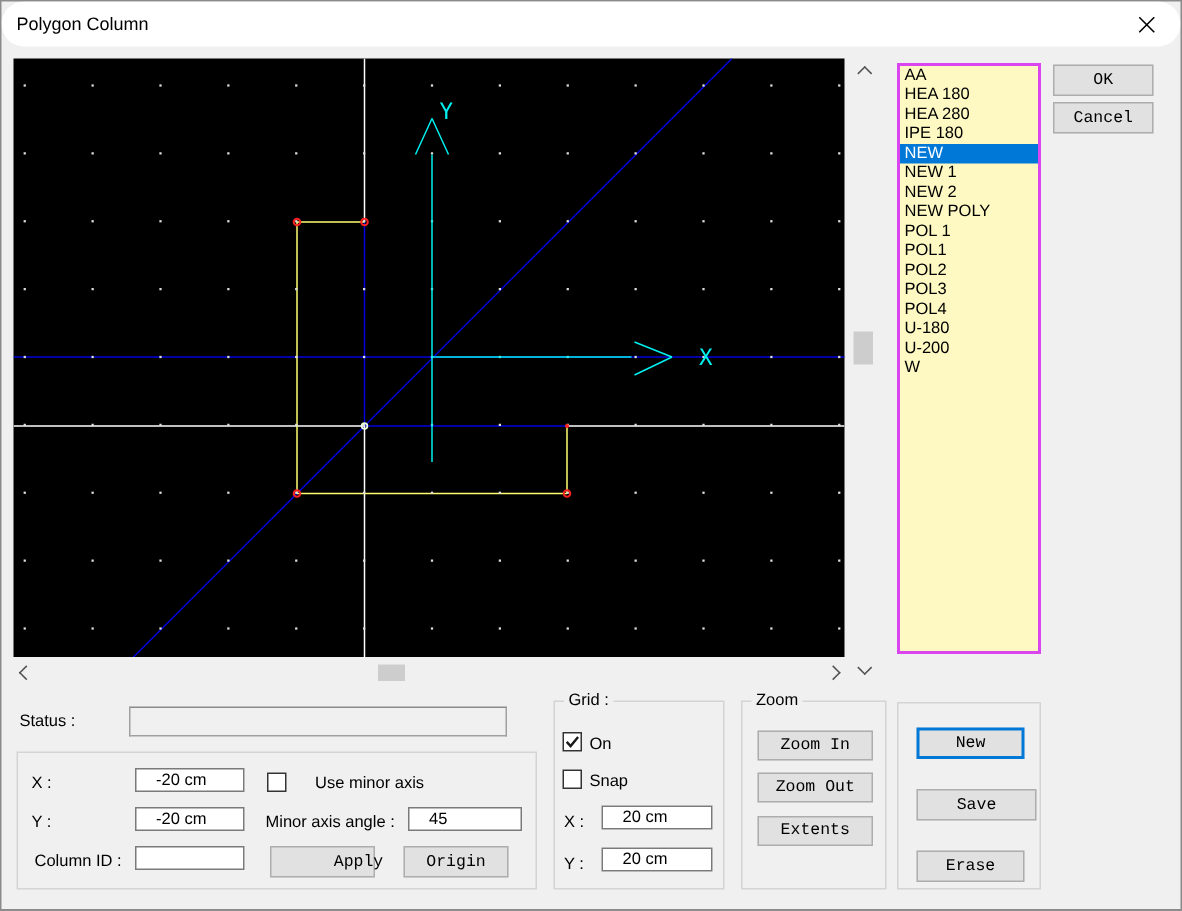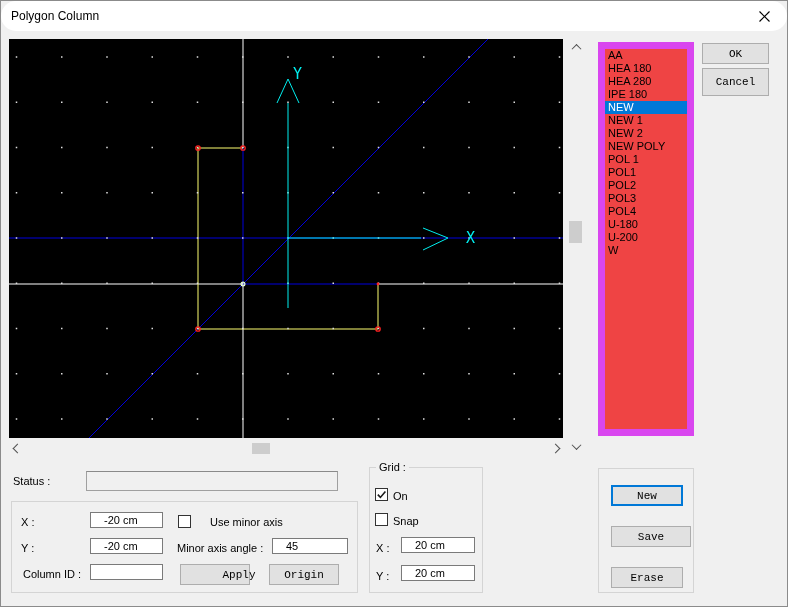--- a/index.html
+++ b/index.html
@@ -20,22 +20,22 @@
   .vsb .sb-arrow{width:18px;height:16px;}
   .hsb .sb-arrow{width:16px;height:15px;}
   .vsb-thumb{position:absolute;left:2px;top:182px;width:13px;height:22px;background:#cdcdcd;}
   .hsb-thumb{position:absolute;left:243px;top:2px;width:18px;height:11px;background:#cdcdcd;}
   .chev{width:6px;height:6px;border-right:1.6px solid #515151;border-bottom:1.6px solid #515151;}
   .chev.up{transform:rotate(-135deg) translate(-1px,-1px);}
   .chev.down{transform:rotate(45deg) translate(-1px,-1px);}
   .chev.left{transform:rotate(135deg);}
   .chev.right{transform:rotate(-45deg);}
   
-  .listbox{position:absolute;left:597px;top:41px;width:96px;height:394px;background:#ef4444;
-    border:7px solid #d946ef;box-sizing:border-box;overflow:hidden;}
+  .listbox{position:absolute;left:597px;top:41px;width:96px;height:394px;background:#fef9c3;
+    border:2px solid #d946ef;box-sizing:border-box;overflow:hidden;}
   .lb-item{height:13px;line-height:13px;padding-left:3px;white-space:nowrap;}
   .lb-item.sel{background:#0078d7;color:#fff;}
   
   .btn{position:absolute;box-sizing:border-box;background:#e1e1e1;border:1px solid #adadad;
     font-family:Liberation Mono, monospace;font-size:11px;color:#000;
     display:flex;align-items:center;justify-content:center;padding:0;}
   .btn.default{border:2px solid #0078d7;}
   
   .group{position:absolute;box-sizing:border-box;border:1px solid #d4d4d4;}
   .group-label{position:absolute;top:-7px;left:6px;background:#f0f0f0;padding:0 3px;}
@@ -245,21 +245,21 @@
       <div class="lb-item">POL1</div>
       <div class="lb-item">POL2</div>
       <div class="lb-item">POL3</div>
       <div class="lb-item">POL4</div>
       <div class="lb-item">U-180</div>
       <div class="lb-item">U-200</div>
       <div class="lb-item">W</div>
     </div>
 
   <button class="btn" style="left:701px;top:42px;width:67px;height:21px;">OK</button>
-  <button class="btn" style="left:701px;top:67px;width:67px;height:28px;">Cancel</button>
+  <button class="btn" style="left:701px;top:67px;width:67px;height:21px;">Cancel</button>
 
   <span class="lbl" style="left:12px;top:474px;">Status :</span>
   <div class="statusbox"></div>
 
   <div class="group" style="left:10px;top:500px;width:347px;height:92px;">
     <span class="lbl" style="left:9px;top:14px;">X :</span>
     <input class="tb" style="left: 78px; top: 10px; width: 73px;" value="-20 cm">
     <span class="cb" style="left:166px;top:13px;"></span>
     <span class="lbl" style="left:198px;top:14px;">Use minor axis</span>
 
@@ -283,20 +283,26 @@
     </span>
     <span class="lbl" style="left:23px;top:22px;">On</span>
     <span class="cb" style="left:5px;top:45px;"></span>
     <span class="lbl" style="left:23px;top:47px;">Snap</span>
     <span class="lbl" style="left:6px;top:74px;">X :</span>
     <input class="tb" style="left: 31px; top: 69px; width: 74px;" value="20 cm">
     <span class="lbl" style="left:6px;top:102px;">Y :</span>
     <input class="tb" style="left: 31px; top: 97px; width: 74px;" value="20 cm">
   </div>
 
+  <div class="group" style="left:493px;top:466px;width:97px;height:126px;">
+    <span class="group-label">Zoom</span>
+    <button class="btn" style="left:10px;top:19px;width:77px;height:20px;">Zoom In</button>
+    <button class="btn" style="left:10px;top:47px;width:77px;height:20px;">Zoom Out</button>
+    <button class="btn" style="left:10px;top:76px;width:77px;height:20px;">Extents</button>
+  </div>
 
   <div class="group" style="left:597px;top:467px;width:96px;height:125px;">
     <button class="btn default" style="left:12px;top:16px;width:72px;height:21px;">New</button>
     <button class="btn" style="left:12px;top:57px;width:80px;height:21px;">Save</button>
     <button class="btn" style="left:12px;top:74px;width:72px;height:21px;margin-top:24px;">Erase</button>
   </div>
 
 </div>
 
 </body></html>

